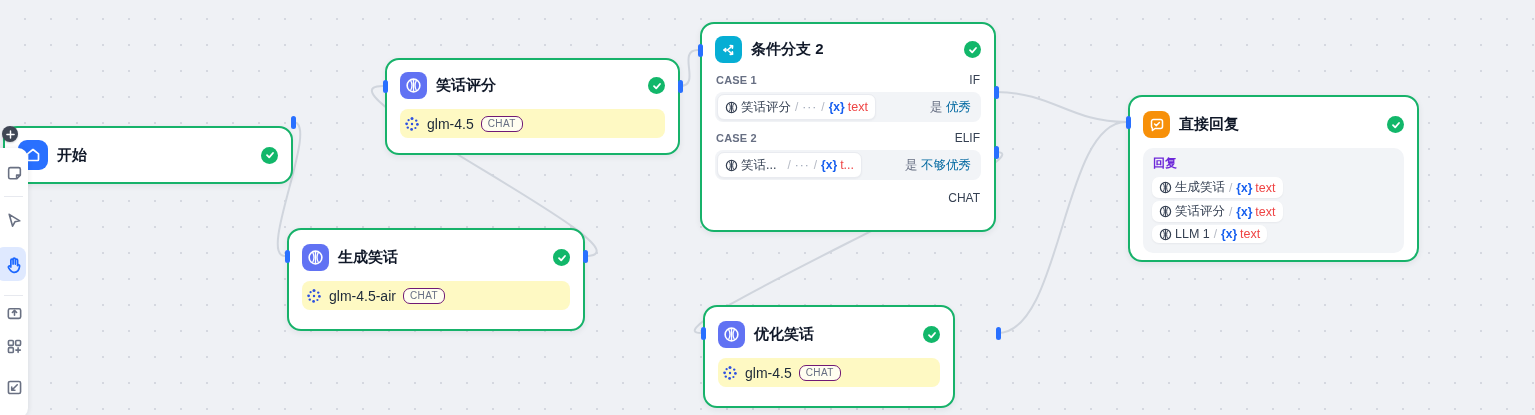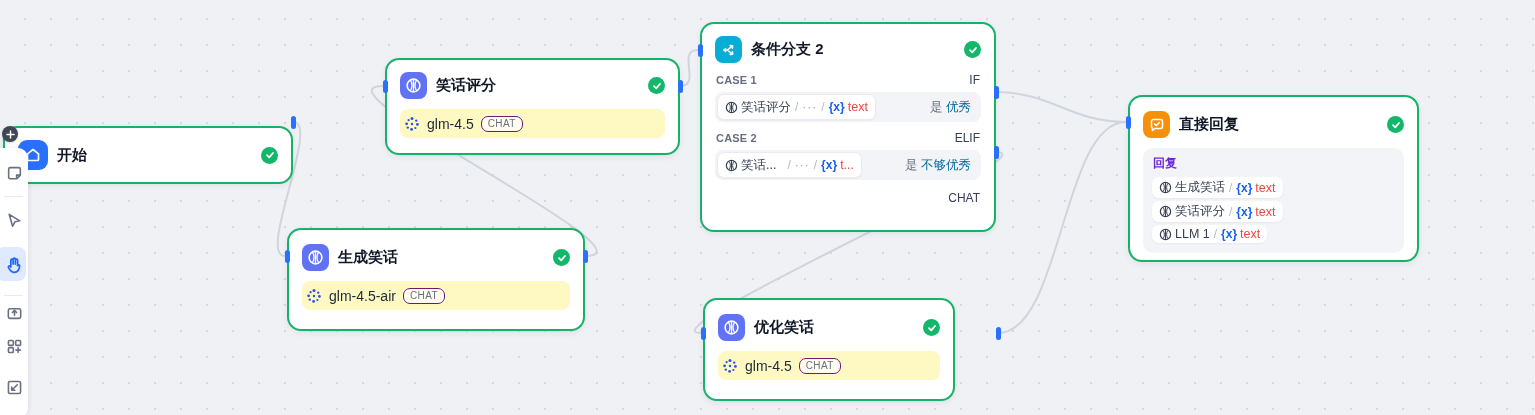--- a/index.html
+++ b/index.html
@@ -236,21 +236,21 @@
         <span class="op">是</span>
         <span class="val">不够优秀</span>
       </span>
     </div>
 
     <div class="else-row">
       <span class="case-tag">CHAT</span>
     </div>
   </div>
 
-  <div class="node" style="left:703px; top:298px; width:252px; height:103px;">
+  <div class="node" style="left:703px; top:305px; width:252px; height:103px;">
     <div class="node-hd" style="margin-top:14px;">
       <span class="n-icon llm">
         <svg width="17" height="17" viewBox="0 0 16 16">
             <circle cx="8" cy="8" r="6" fill="none" stroke="#fff" stroke-width="1.5"></circle>
             <path d="M8 2v12 M5.2 3.2c1.8 2.7 1.8 6.9 0 9.6 M10.8 3.2c-1.8 2.7-1.8 6.9 0 9.6" fill="none" stroke="#fff" stroke-width="1.2"></path>
           </svg>
       </span>
       <span class="n-title">优化笑话</span>
       <span class="n-check">
         <svg width="10" height="10" viewBox="0 0 10 10">

